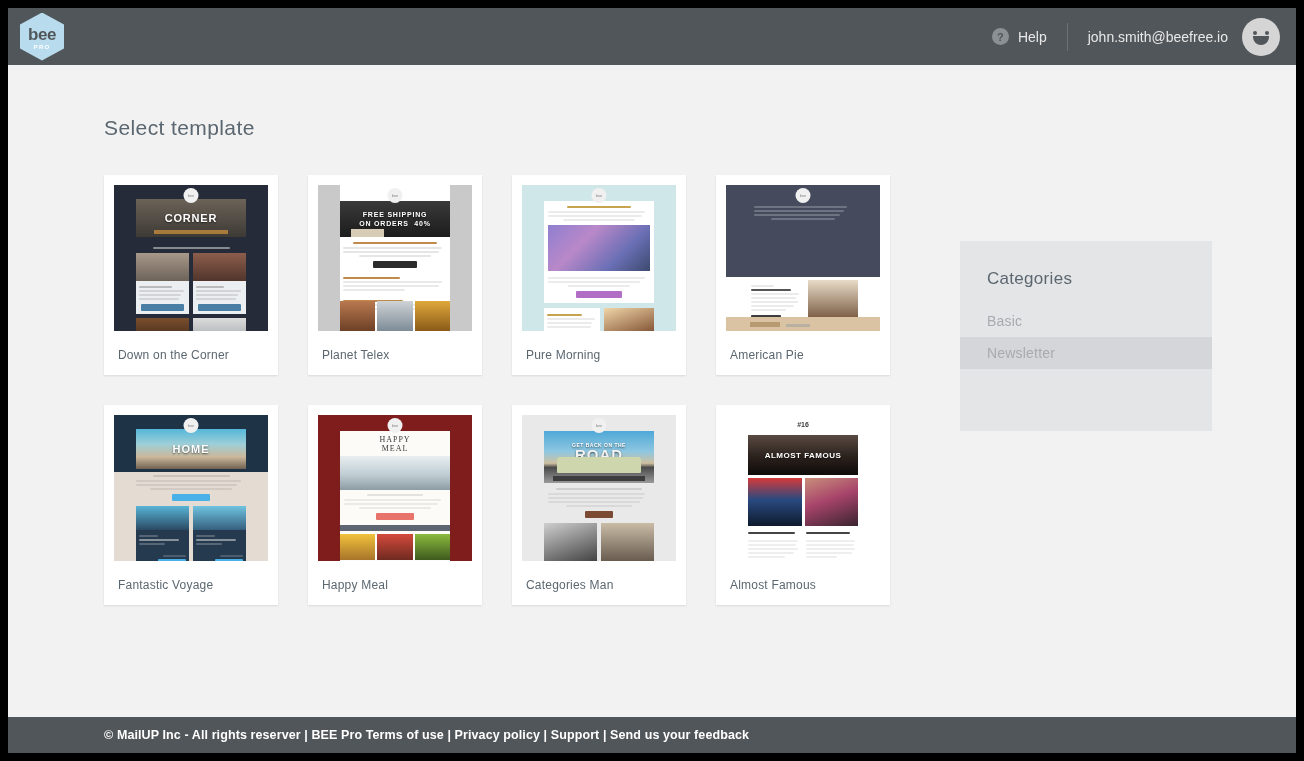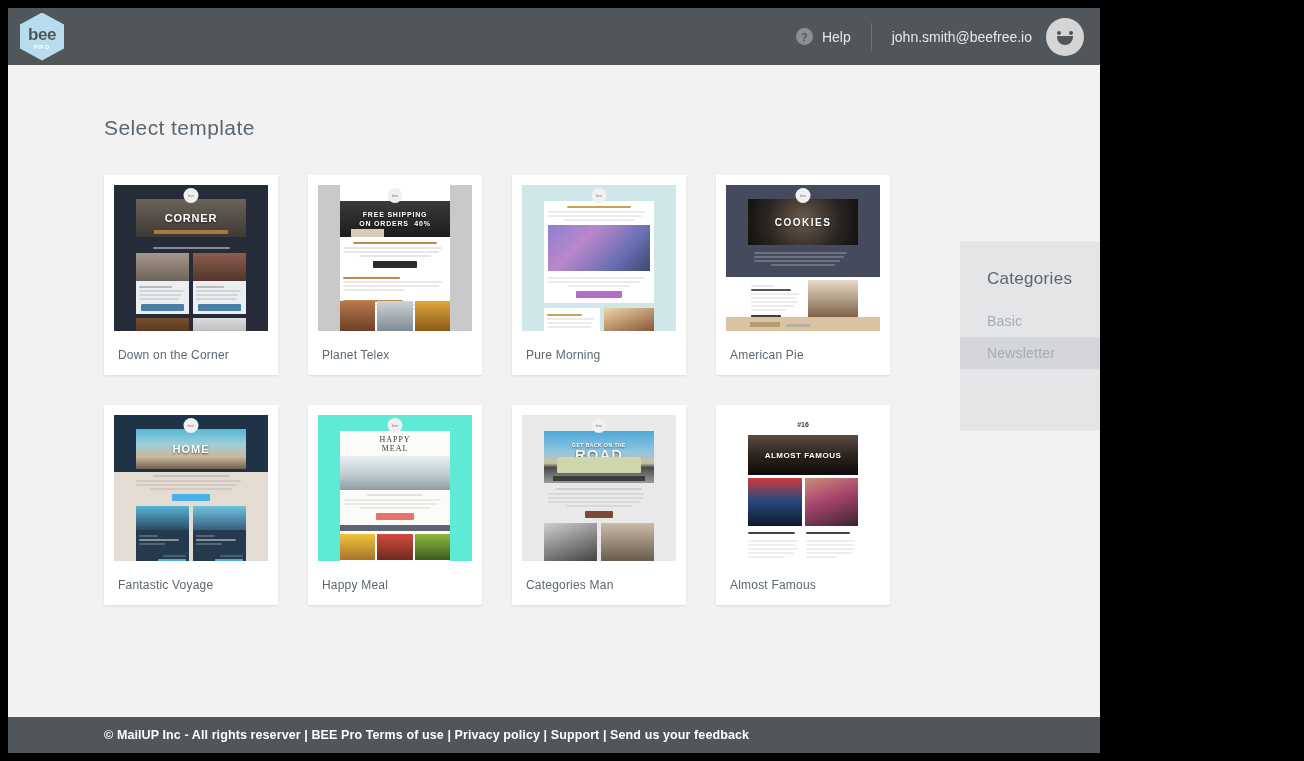--- a/index.html
+++ b/index.html
@@ -5,21 +5,21 @@
   * { box-sizing: border-box; margin: 0; padding: 0; }
   html, body {
     width: 1304px; height: 761px;
     background: #000000;
     font-family: "Liberation Sans", sans-serif;
     overflow: hidden;
   }
   .frame {
     position: absolute;
     left: 8px; top: 8px;
-    width: 1092px; height: 745px;
+    width: 1288px; height: 745px;
     background: #f2f2f2;
     overflow: hidden;
   }
 
   
   .header {
     height: 57px;
     background: #51565a;
     display: flex;
     align-items: center;
@@ -332,23 +332,20 @@
           </div>
         </div>
         <div class="card-label">Pure Morning</div>
       </div>
 
       <div class="card">
         <div class="thumb">
           <div class="tpl" style="background:#454a5c">
             <div class="badge">bee</div>
             <div class="body-col" style="top:14px">
-              <div class="hero" style="height:46px;background:radial-gradient(circle at 50% 45%,#6b5a4a 0%,#2a2522 60%,#111 100%)">
-                <div class="hero-txt" style="font-size:10px;letter-spacing:1.5px">COOKIES</div>
-              </div>
               <div style="padding:5px 6px 0">
                 <div class="ln" style="width:95%;opacity:.5"></div>
                 <div class="ln" style="width:92%;opacity:.5"></div>
                 <div class="ln" style="width:88%;opacity:.5"></div>
                 <div class="ln" style="width:65%;margin:0 auto;opacity:.5"></div>
               </div>
             </div>
             <div style="position:absolute;left:0;right:0;top:92px;bottom:14px;background:#fff"></div>
             <div style="position:absolute;left:22px;right:22px;top:95px;display:flex;gap:4px">
               <div style="flex:1;padding:3px">
@@ -413,21 +410,21 @@
               </div>
 
             </div>
           </div>
         </div>
         <div class="card-label">Fantastic Voyage</div>
       </div>
 
       <div class="card">
         <div class="thumb">
-          <div class="tpl" style="background:#5eead4">
+          <div class="tpl" style="background:#7f1d1d">
             <div class="badge">bee</div>
             <div class="body-col" style="top:16px;background:#fdfbf7">
               <div style="padding:4px 4px 0;text-align:center">
                 <div style="font-size:8px;color:#3a3a3a;letter-spacing:1px;font-family:'Liberation Serif',serif;line-height:9px">HAPPY<br>MEAL</div>
               </div>
               <div style="height:34px;margin-top:3px;background:linear-gradient(180deg,#e9eef0 0%,#bfcdd3 55%,#8d9ca4 100%)"></div>
               <div style="padding:4px 4px 0">
                 <div class="ln d" style="width:55%;margin:0 auto 3px;opacity:.45"></div>
                 <div class="ln d" style="width:95%;opacity:.3"></div>
                 <div class="ln d" style="width:92%;opacity:.3"></div>

